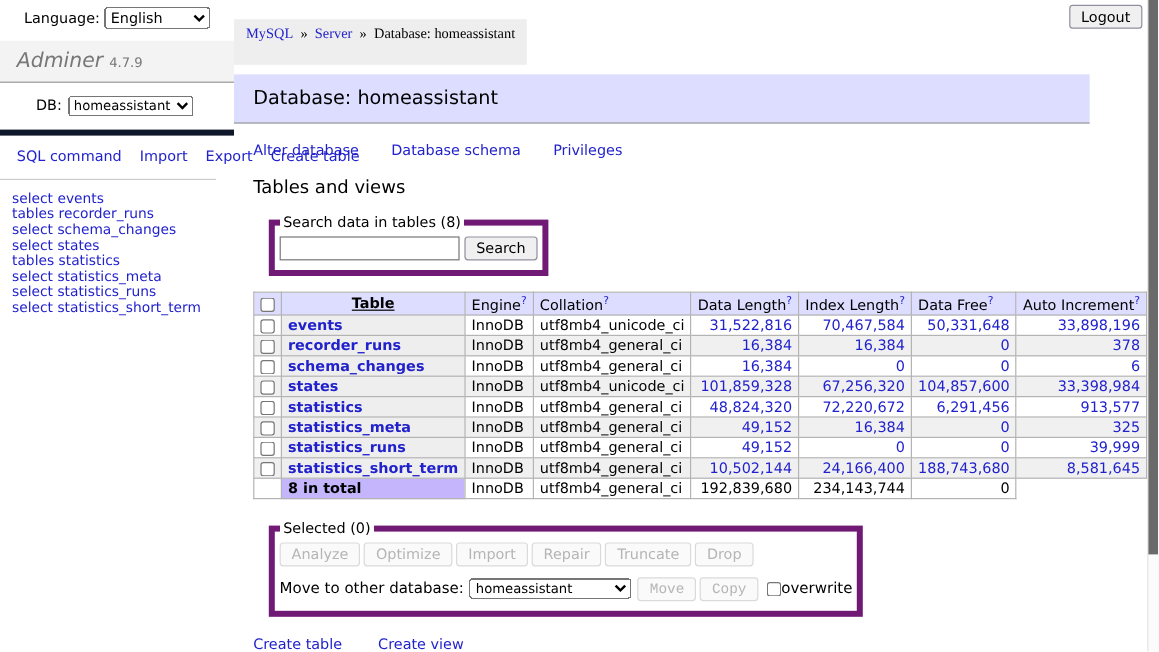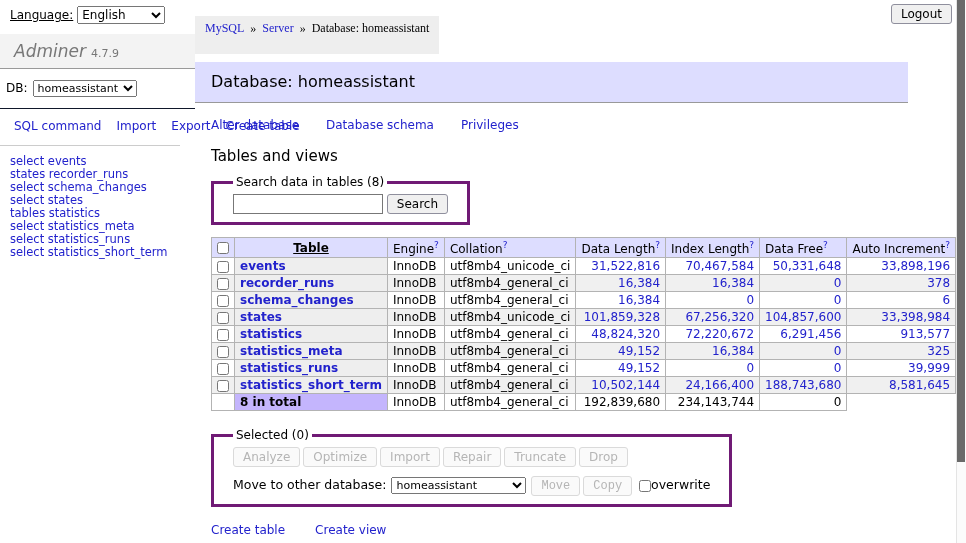--- a/index.html
+++ b/index.html
@@ -6,30 +6,30 @@
   html,body { margin:0; padding:0; }
   body {
     width:966px; height:543px; position:relative; overflow:hidden;
     font-family:"DejaVu Sans","Liberation Sans",sans-serif;
     font-size:12px; color:#000; background:#fff;
   }
   a { color:#2222cc; text-decoration:none; cursor:pointer; }
 
   
   #menu { position:absolute; left:0; top:0; width:195px; }
-  .lang-row { padding:6px 0 4px 10px;text-decoration:underline; }
+  .lang-row { padding:6px 0 4px 20px; }
   .lang-row label { margin-right:4px; }
   .lang-row select { width:88px; font-size:12px; }
   h1 {
     margin:6px 0 0; padding:7px 0 7px 14px; background:#f3f3f3;
     border-bottom:1px solid #999; font-size:17px; font-weight:normal;
     font-style:italic; color:#777;
   }
   h1 .version { font-size:11px; font-style:normal; margin-left:5px; color:#777; }
-  .db-row { padding:11px 0 11px 6px; border-bottom:1px solid #0f172a; }
+  .db-row { padding:11px 0 11px 30px; border-bottom:5px solid #0f172a; }
   .db-row label { margin-right:5px; }
   .db-row select { width:104px; font-size:11px; }
   .actions { padding:9px 0 10px 14px; border-bottom:1px solid #ccc; line-height:17px; width:180px; }
   .actions a { margin-right:15px; white-space:nowrap; }
   .table-links { padding:9px 0 0 10px; }
   .table-links a { display:block; font-size:11.5px; line-height:13px; white-space:nowrap; }
 
   
   #main { position:absolute; left:195px; top:0; right:58px; }
   .breadcrumb { display:inline-block; background:#eee; padding:5px 10px 18px; margin:16px 0 0;font-family:Liberation Serif, serif; }
@@ -37,21 +37,21 @@
   #logout-btn { position:absolute; top:4px; right:14px;text-align:right; }
   h2 {
     margin:8px 0 0; padding:10px 16px 11px; background:#ddddff;
     border-bottom:1px solid #999; font-size:16px; font-weight:normal;
   }
   .content { padding-left:16px; }
   .db-links { margin:15px 0 0; }
   .db-links a { margin-right:27px; }
   h3 { font-size:15px; font-weight:normal; margin:15px 0 10px; }
 
-  fieldset { border:3px solid #701a75; margin:0; padding:5px 19px 8px; width:fit-content; border-radius:0; }
+  fieldset { border:5px solid #701a75; margin:13px; padding:5px 4px 8px; width:fit-content; border-radius:0; }
   legend { font-size:12px; padding:0 3px; }
   input[type=text] { width:150px; border:1px solid #777; font-size:12px; padding:2px 3px; background:#fff; }
   button {
     font-family:inherit; font-size:12px; padding:2px 9px; color:#000;
     background:#f0f0f0; border:1px solid #8f8f9d; border-radius:3px; cursor:pointer;
   }
   button.disabled { color:#b5b5b5; border-color:#dadada; background:#fafafa; cursor:default; }
   select { font-family:inherit; }
 
   
@@ -91,21 +91,21 @@
   <div class="lang-row">
     <label>Language:</label><select><option>English</option></select>
   </div>
   <h1><span>Adminer</span><span class="version">4.7.9</span></h1>
   <div class="db-row">
     <label>DB:</label><select><option>homeassistant</option></select>
   </div>
   <div class="actions"><a>SQL command</a><a>Import</a><a>Export</a><a>Create table</a></div>
   <div class="table-links">
       <a>select events</a>
-      <a>states recorder_runs</a>
+      <a>tables recorder_runs</a>
       <a>select schema_changes</a>
       <a>select states</a>
       <a>tables statistics</a>
       <a>select statistics_meta</a>
       <a>select statistics_runs</a>
       <a>select statistics_short_term</a>
     </div>
 </div>
 
 <button id="logout-btn">Logout</button>

